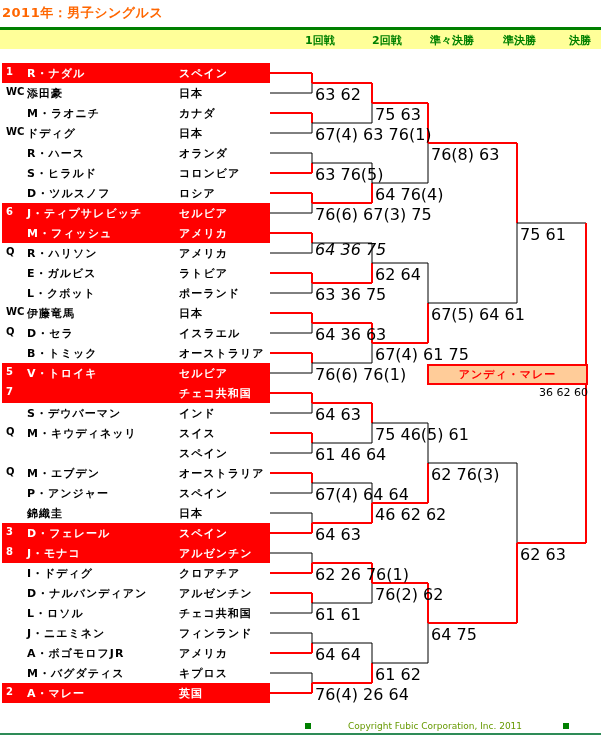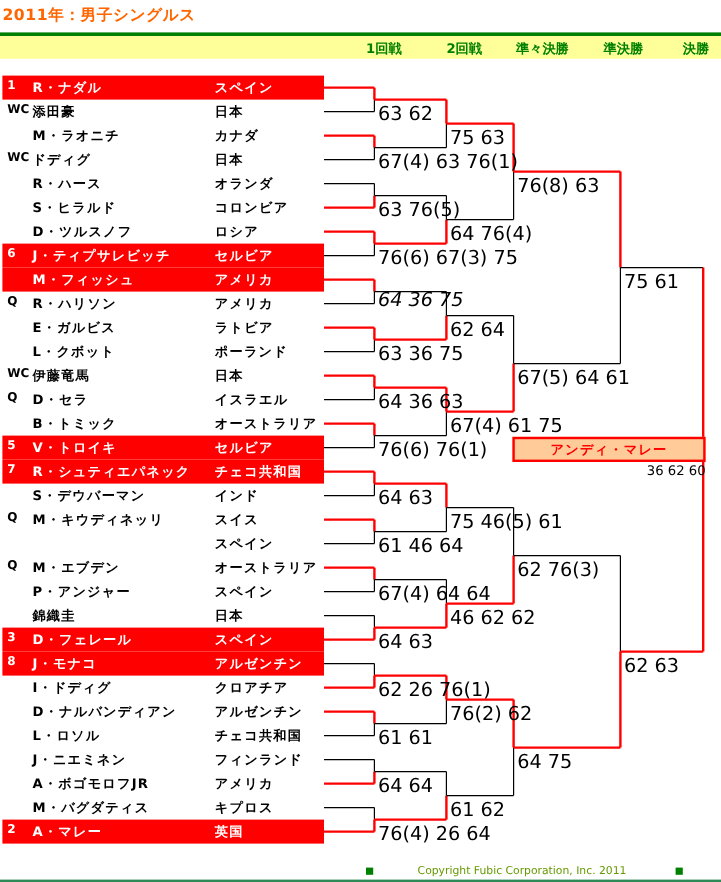--- a/index.html
+++ b/index.html
@@ -110,21 +110,20 @@
       <span class="nm">B・トミック</span>
       <span class="ct">オーストラリア</span>
     </div>
     <div class="row seed" style="top: 363px;">
       <span class="mark">5</span>
       <span class="nm">V・トロイキ</span>
       <span class="ct">セルビア</span>
     </div>
     <div class="row seed" style="top: 383px;">
       <span class="mark">7</span>
-      <span class="nm">R・シュティエパネック</span>
       <span class="ct">チェコ共和国</span>
     </div>
     <div class="row" style="top: 403px;">
       <span class="mark"></span>
       <span class="nm">S・デウバーマン</span>
       <span class="ct">インド</span>
     </div>
     <div class="row" style="top: 423px;">
       <span class="mark">Q</span>
       <span class="nm">M・キウディネッリ</span>

